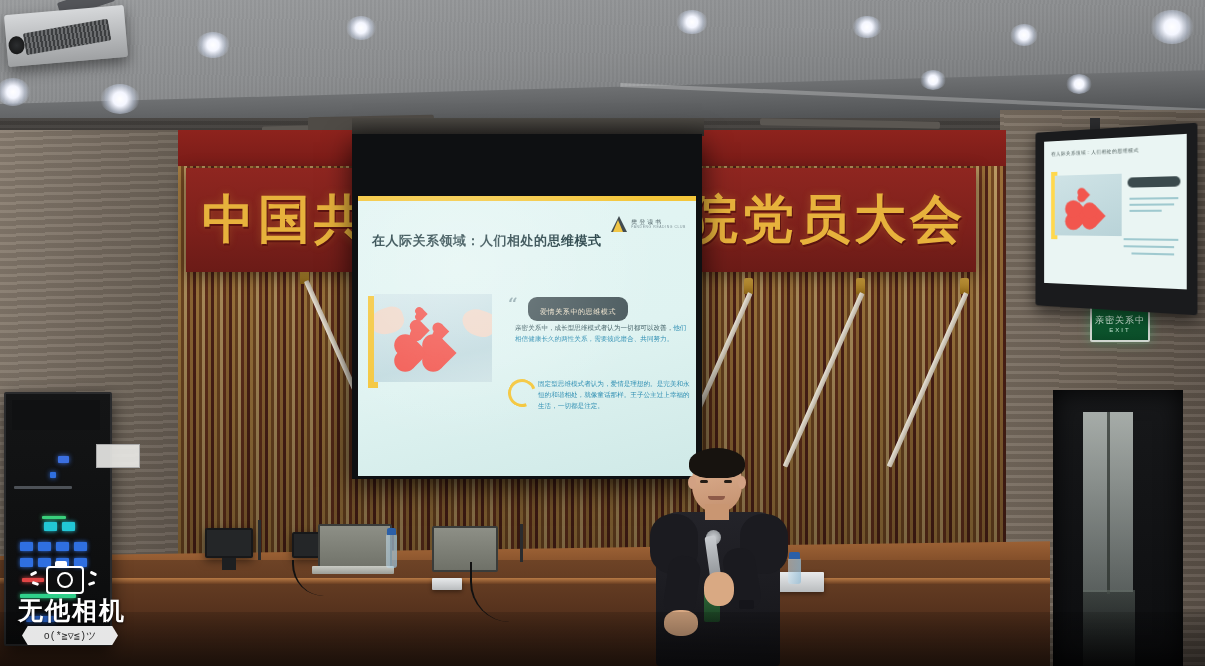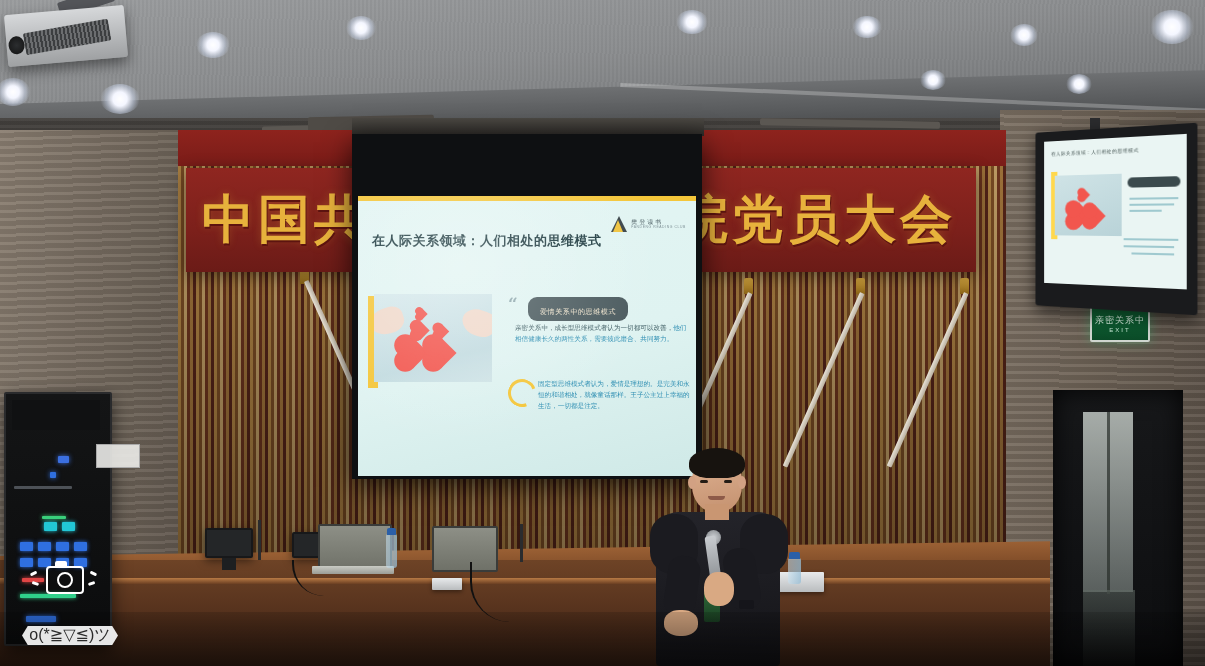--- a/index.html
+++ b/index.html
@@ -174,21 +174,21 @@
     box-shadow:0 4px 16px rgba(0,0,0,.45);
     display:flex;align-items:center;
   }
   .banner-txt{
     font-size:52px;font-weight:bold;color:#e7b23c;
     letter-spacing:4px;white-space:nowrap;
     text-shadow:1px 2px 0 #5d1410, 0 0 8px rgba(231,178,60,.25);
     font-family:"DejaVu Sans",sans-serif;
   }
   .banner-left{position:absolute;left:16px;}
-  .banner-right{position:absolute;right:20px;}
+  .banner-right{position:absolute;right:10px;}
 
   
   .screen-frame{
     position:absolute;left:352px;top:134px;width:350px;height:345px;
     background:#0e1012;
     box-shadow:0 8px 26px rgba(0,0,0,.7);
   }
   .screen-top-bar{
     position:absolute;left:352px;top:118px;width:352px;height:18px;
     background:linear-gradient(180deg,#4b4843,#2b2926);
@@ -383,21 +383,21 @@
     position:absolute;left:0;top:34px;width:128px;text-align:center;
     font-size:25px;font-weight:bold;letter-spacing:2px;color:#fff;
     text-shadow:0 1px 3px rgba(0,0,0,.8);font-family:"DejaVu Sans",sans-serif;
   }
   .wm-ribbon{
     position:absolute;left:14px;top:66px;width:96px;height:19px;
     background:rgba(255,255,255,.9);
     display:flex;align-items:center;justify-content:center;
     clip-path:polygon(6% 0,94% 0,100% 50%,94% 100%,6% 100%,0 50%);
   }
-  .wm-kao{font-size:16px;color:#2a2a2a;font-family:Liberation Sans, sans-serif;}
+  .wm-kao{font-size:10px;color:#2a2a2a;font-family:Liberation Mono, monospace;}
 
   .sign-small{
     position:absolute;background:rgba(235,235,232,.9);
     color:#333;font-size:6px;display:flex;align-items:center;justify-content:center;
     border:1px solid #aaa;
   }
 </style>
 </head>
 <body>
 
@@ -622,20 +622,21 @@
   </div>
 
   <div class="fg-dark"></div>
 
   <div class="wm">
     <div class="wm-spark" style="left:22px;top:12px;transform:rotate(-25deg);"></div>
     <div class="wm-spark" style="left:24px;top:22px;transform:rotate(18deg);"></div>
     <div class="wm-spark" style="left:82px;top:12px;transform:rotate(25deg);"></div>
     <div class="wm-spark" style="left:80px;top:22px;transform:rotate(-18deg);"></div>
     <div class="wm-cam"></div>
+    <div class="wm-name">无他相机</div>
     <div class="wm-ribbon">
       <span class="wm-kao">o(*≧▽≦)ツ</span>
     </div>
   </div>
 
 </div>
 
 <style>
 
 .heart:before{ width:100%; height:100%; left:-50%; top:0; }

